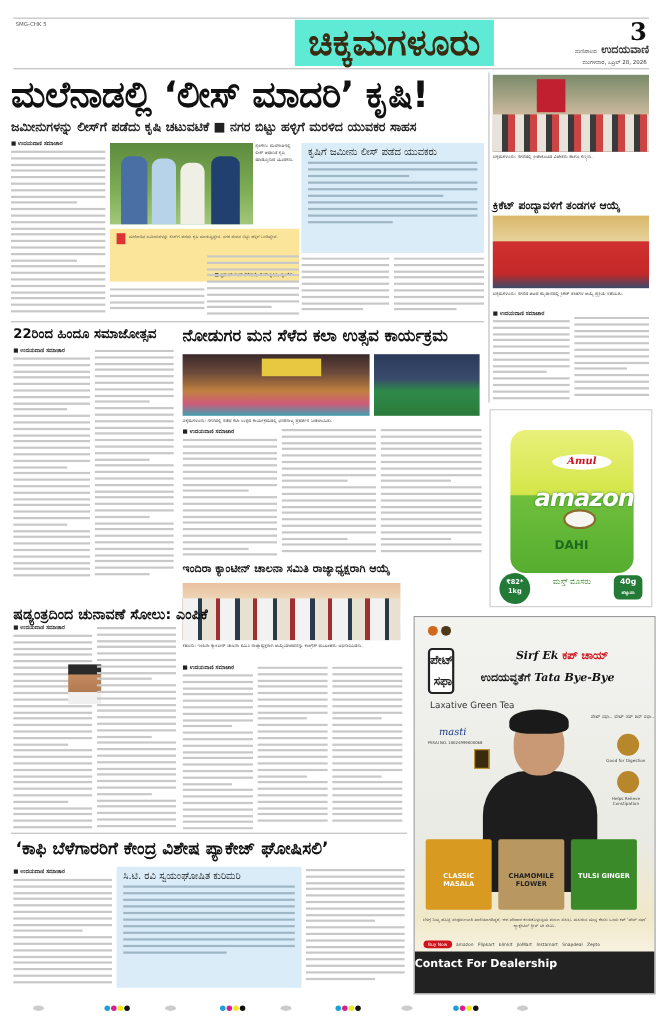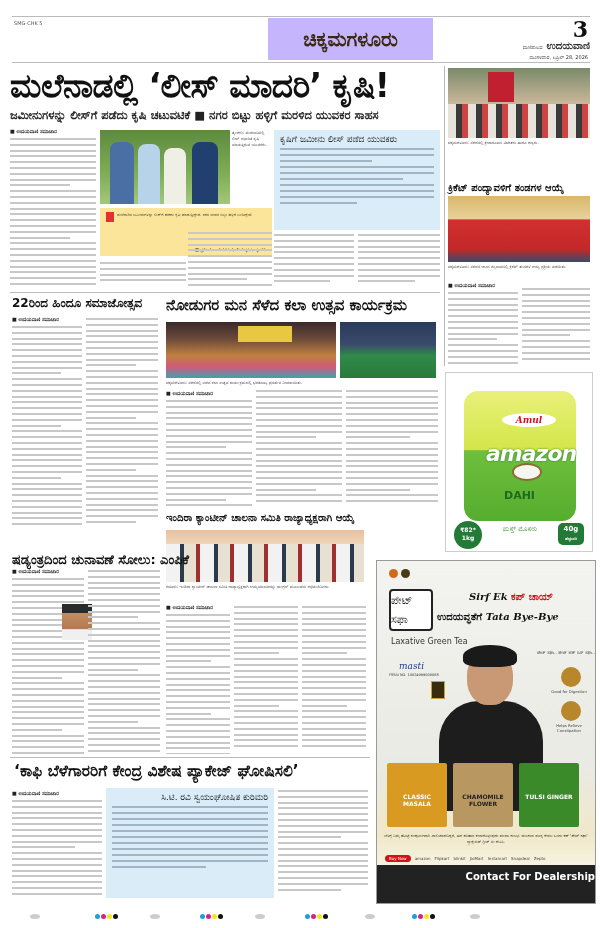--- a/index.html
+++ b/index.html
@@ -1,20 +1,20 @@
 <!DOCTYPE html>
 <html><head>
 <meta charset="utf-8">
 <style>
 *{box-sizing:border-box;margin:0;padding:0}
 body{width:600px;height:928px;background:#fff;font-family:"DejaVu Sans",sans-serif;position:relative;overflow:hidden;color:#222}
 .abs{position:absolute}
 .rule{position:absolute;background:#bbb}
 .edition{left:14px;top:20px;font-size:5px;color:#555}
-.masthead{left:268px;top:18px;width:165px;height:42px;background:#c4b5fd;display:flex;align-items:center;justify-content:center;font-size:20px;font-weight:bold;color:#3a2a10}
+.masthead{left:268px;top:18px;width:181px;height:42px;background:#5eead4;display:flex;align-items:center;justify-content:center;font-size:33px;font-weight:bold;color:#3a2a10}
 .pageno{right:12px;top:16px;font-size:22px;font-family:"DejaVu Serif",serif;font-weight:bold;color:#111}
 .paper{left:425px;top:40px;width:165px;text-align:right;font-size:10px;font-weight:bold;color:#333}
 .paper small{font-size:5px;font-weight:normal;margin-right:4px}
 .date{right:12px;top:54px;font-size:5px;color:#333}
 .hl-main{left:10px;top:66px;width:430px;font-size:33px;font-weight:bold;color:#111;white-space:nowrap;letter-spacing:-0.5px}
 .hl-sub{left:10px;top:108px;width:430px;font-size:11.5px;font-weight:bold;color:#222;white-space:nowrap}
 .text-col{position:absolute;overflow:hidden}
 .text-col .line{height:2px;background:#c8c8c8;margin:0 0 3.8px 0}
 .text-col .line.s{width:70%}
 .byline{font-size:5px;font-weight:bold;color:#222;margin-bottom:3px}
@@ -28,40 +28,40 @@
 .caption{font-size:4.2px;color:#333;line-height:6px}
 .h2{font-weight:bold;color:#111;white-space:nowrap}
 .ad-amul{left:445px;top:372px;width:148px;height:180px;border:1px solid #ccc;background:#fff}
 .amul-pack{position:absolute;left:18px;top:18px;width:112px;height:130px;border-radius:14px;background:linear-gradient(180deg,#e9f07a 0%,#d3e649 45%,#6fbf3c 46%,#56ad2f 100%)}
 .amul-logo{position:absolute;left:38px;top:22px;width:54px;height:14px;background:#fff;border-radius:50%;color:#d0121b;font-family:"DejaVu Serif",serif;font-weight:bold;font-size:9px;text-align:center;line-height:14px;font-style:italic}
 .masti{position:absolute;left:22px;top:50px;font-size:22px;font-weight:bold;color:#fff;font-style:italic;letter-spacing:-1px;text-shadow:0 0 2px #2b7a1c}
 .dahi{position:absolute;left:40px;top:98px;font-size:11px;font-weight:bold;color:#1e6a1e}
 .price{position:absolute;left:8px;top:148px;width:28px;height:28px;border-radius:50%;background:#237a37;color:#fff;font-size:6px;font-weight:bold;text-align:center;padding-top:5px;line-height:8px}
 .gram{position:absolute;right:8px;top:150px;width:26px;height:22px;border-radius:5px;background:#237a37;color:#fff;font-size:7px;font-weight:bold;text-align:center;padding-top:2px;line-height:9px}
 .ad-tea{left:376px;top:560px;width:220px;height:344px;border:1px solid #999;background:linear-gradient(180deg,#f3f3f0 0%,#eaeaE4 60%,#f0e8c8 80%,#fff 100%);overflow:hidden}
-.tea-brand{position:absolute;left:12px;top:28px;width:44px;height:42px;border:2px solid #222;border-radius:4px;font-size:11px;font-weight:normal;text-align:left;line-height:19px;color:#222;background:#fff}
+.tea-brand{position:absolute;left:12px;top:28px;width:24px;height:42px;border:2px solid #222;border-radius:4px;font-size:11px;font-weight:bold;text-align:right;line-height:19px;color:#222;background:#fff}
 .tea-slogan1{position:absolute;left:92px;top:30px;font-family:"DejaVu Serif",serif;font-style:italic;font-weight:bold;font-size:10px;color:#111}
 .tea-slogan1 .k{color:#d0121b;font-style:normal}
 .tea-slogan2{position:absolute;left:60px;top:50px;font-family:"DejaVu Serif",serif;font-style:italic;font-weight:bold;font-size:10px;color:#111}
 .tea-lax{position:absolute;left:14px;top:76px;font-size:8px;color:#333;line-height:10px}
 .fssai{position:absolute;left:22px;top:100px;font-family:"DejaVu Serif",serif;font-style:italic;font-size:9px;color:#1c3d8a}
 .fssai-no{position:absolute;left:12px;top:112px;font-size:3.5px;color:#333}
 .tea-tag{position:absolute;left:160px;top:88px;font-size:4.5px;color:#333;line-height:7px}
 .person{position:absolute;left:48px;top:80px;width:130px;height:180px}
 .person .head{position:absolute;left:42px;top:10px;width:46px;height:54px;border-radius:45%;background:#c99874}
 .person .hair{position:absolute;left:38px;top:4px;width:54px;height:22px;border-radius:50% 50% 30% 30%;background:#1a1a1a}
 .person .body{position:absolute;left:14px;top:60px;width:104px;height:110px;border-radius:40px 40px 0 0;background:#1d1d1d}
 .badge{position:absolute;right:14px;width:20px;height:20px;border-radius:50%;background:#b8862b}
 .badge-label{position:absolute;right:6px;width:40px;text-align:center;font-size:3.8px;color:#444}
 .box{position:absolute;top:202px;width:60px;height:64px;border-radius:2px}
 .box span{position:absolute;left:4px;right:4px;top:30px;font-size:6px;font-weight:bold;color:#fff;text-align:center;line-height:7px}
 .tea-desc{position:absolute;left:6px;top:272px;right:6px;font-size:4px;color:#333;text-align:center;line-height:6px}
 .buy-row{position:absolute;left:8px;top:294px;right:8px;display:flex;gap:4px;align-items:center;font-size:4px;color:#444}
 .buy-now{background:#d0121b;color:#fff;padding:1px 4px;border-radius:6px;font-size:4px}
-.dealer{position:absolute;left:0;right:0;bottom:0;height:38px;background:#222;color:#fff;text-align:right;font-weight:bold;font-size:10px;line-height:15px;padding-top:4px}
+.dealer{position:absolute;left:0;right:0;bottom:0;height:38px;background:#222;color:#fff;text-align:left;font-weight:bold;font-size:10px;line-height:15px;padding-top:4px}
 .reg-dot{position:absolute;width:5px;height:5px;border-radius:50%}
 .reg-oval{position:absolute;width:10px;height:5px;border-radius:50%;background:#ccc}
 </style>
 </head>
 <body>
 
 <div class="abs edition">SMG-CHK 5</div>
 <div class="rule" style="left:12px;top:16px;width:578px;height:1px"></div>
 <div class="abs masthead">ಚಿಕ್ಕಮಗಳೂರು</div>
 <div class="abs pageno">3</div>
@@ -595,21 +595,21 @@
       <div class="line"></div>
       <div class="line"></div>
       <div class="line"></div>
       <div class="line"></div>
       <div class="line"></div>
       <div class="line"></div>
       <div class="line"></div>
     </div>
 </div>
 <div class="abs box-blue" style="left:106px;top:788px;width:168px;height:110px">
-  <h3 style="text-align:right">ಸಿ.ಟಿ. ರವಿ ಸ್ವಯಂಘೋಷಿತ ಕುರಿಮರಿ</h3>
+  <h3 style="text-align:left">ಸಿ.ಟಿ. ರವಿ ಸ್ವಯಂಘೋಷಿತ ಕುರಿಮರಿ</h3>
   <div class="line"></div>
     <div class="line"></div>
     <div class="line"></div>
     <div class="line"></div>
     <div class="line"></div>
     <div class="line"></div>
     <div class="line"></div>
     <div class="line"></div>
     <div class="line"></div>
     <div class="line"></div>

